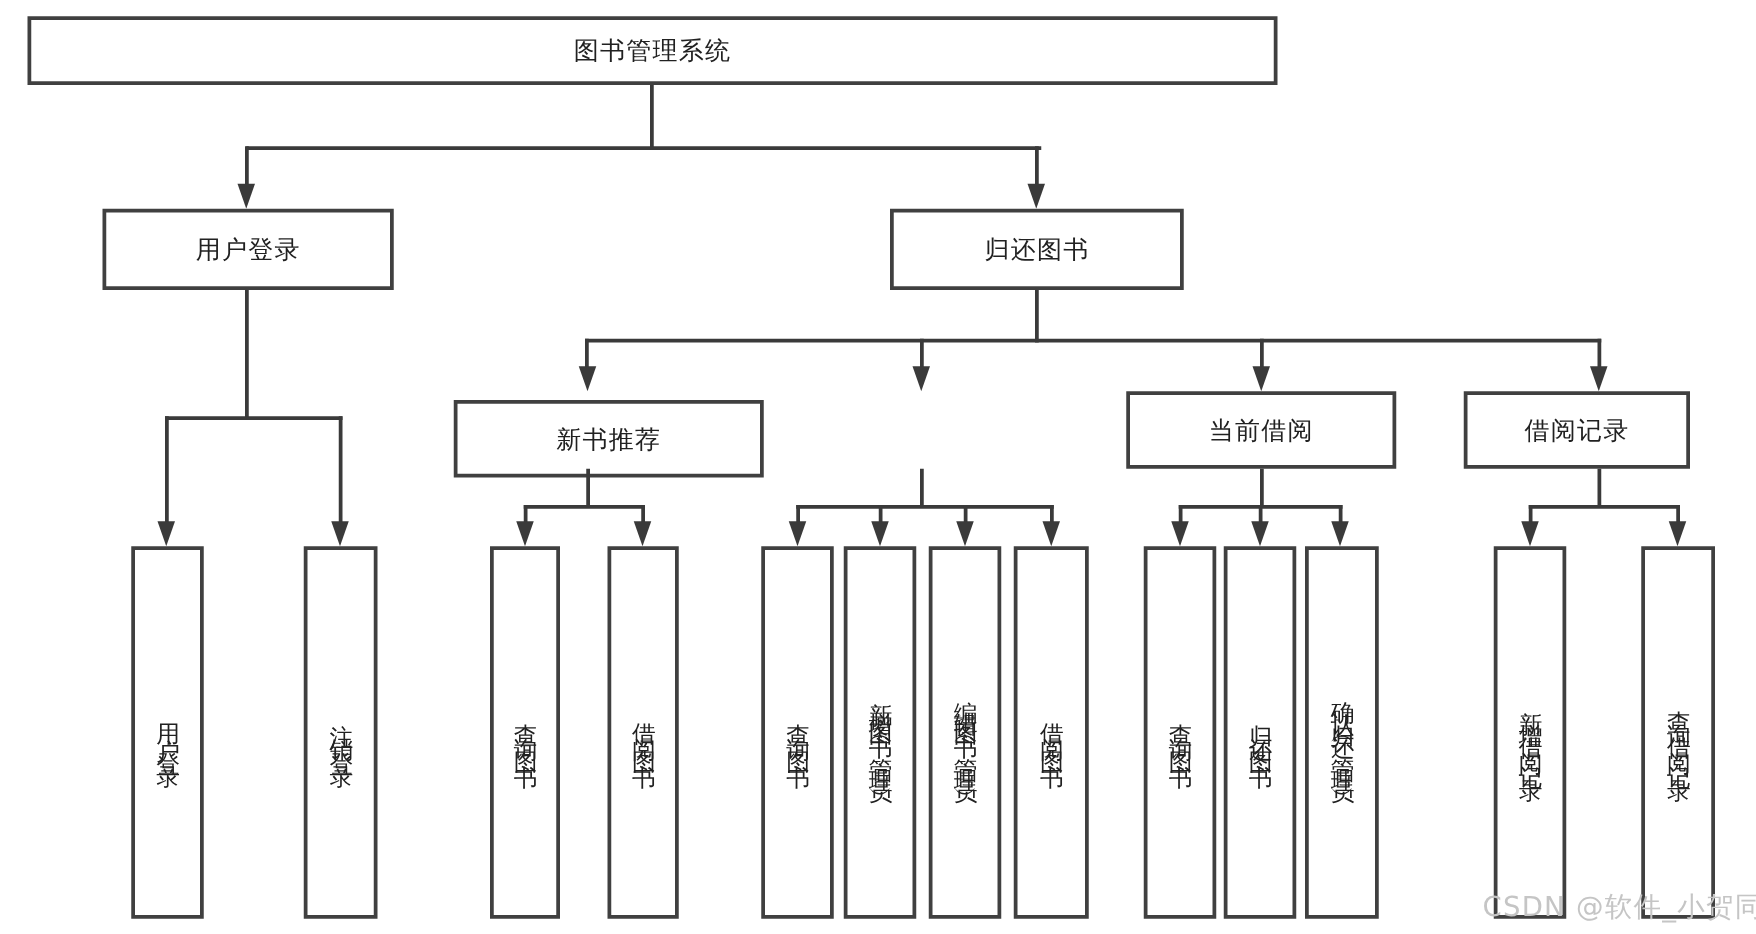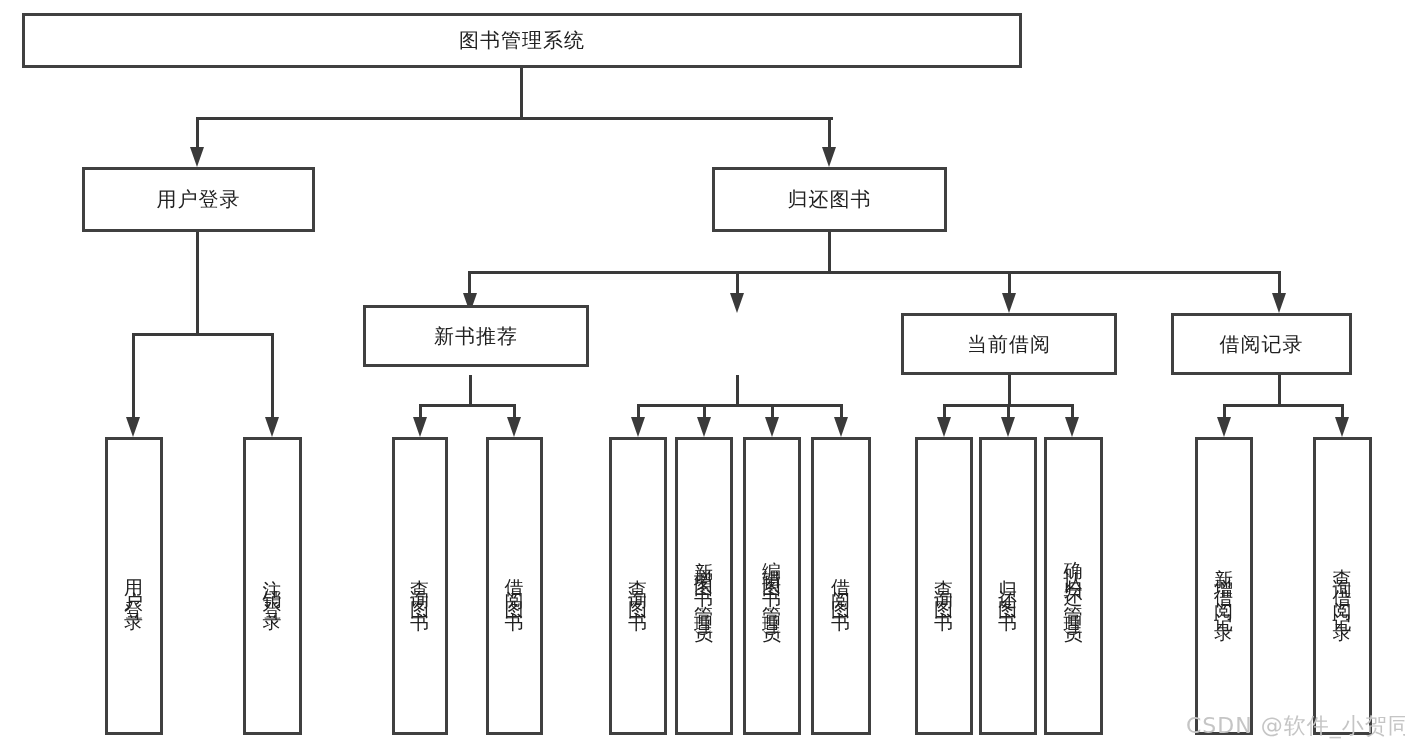--- a/index.html
+++ b/index.html
@@ -86,21 +86,21 @@
   <div class="line" style="left:468px; top:271px; width:813px; height:3px;"></div>
   <div class="line" style="left:468px; top:271px; width:3px; height:24px;"></div>
   <div class="arrow" style="left:463px; top:293px;"></div>
   <div class="line" style="left:736px; top:271px; width:3px; height:24px;"></div>
   <div class="arrow" style="left:730px; top:293px;"></div>
   <div class="line" style="left:1008px; top:271px; width:3px; height:24px;"></div>
   <div class="arrow" style="left:1002px; top:293px;"></div>
   <div class="line" style="left:1278px; top:271px; width:3px; height:24px;"></div>
   <div class="arrow" style="left:1272px; top:293px;"></div>
 
-  <div class="node" style="left:363px; top:305px; width:226px; height:62px;">
+  <div class="node" style="left:363px; top:320px; width:248px; height:62px;">
     <span>新书推荐</span>
   </div>
   <div class="node" style="left:901px; top:313px; width:216px; height:62px;">
     <span>当前借阅</span>
   </div>
   <div class="node" style="left:1171px; top:313px; width:181px; height:62px;">
     <span>借阅记录</span>
   </div>
 
   <div class="line" style="left:469px; top:375px; width:3px; height:31px;"></div>

